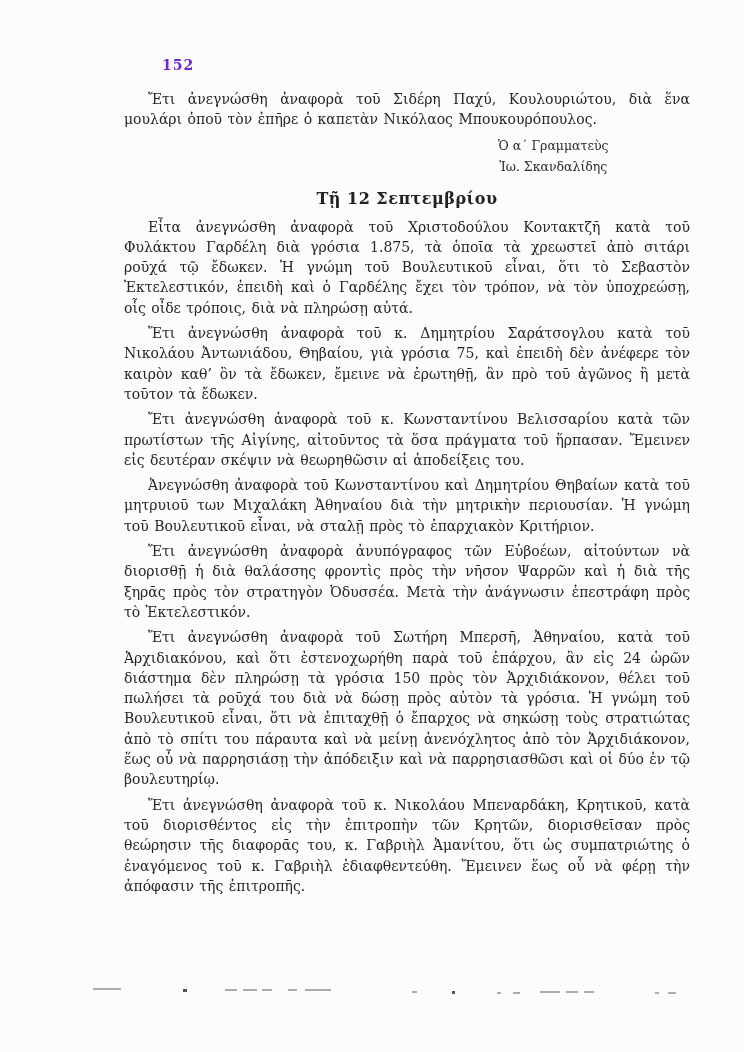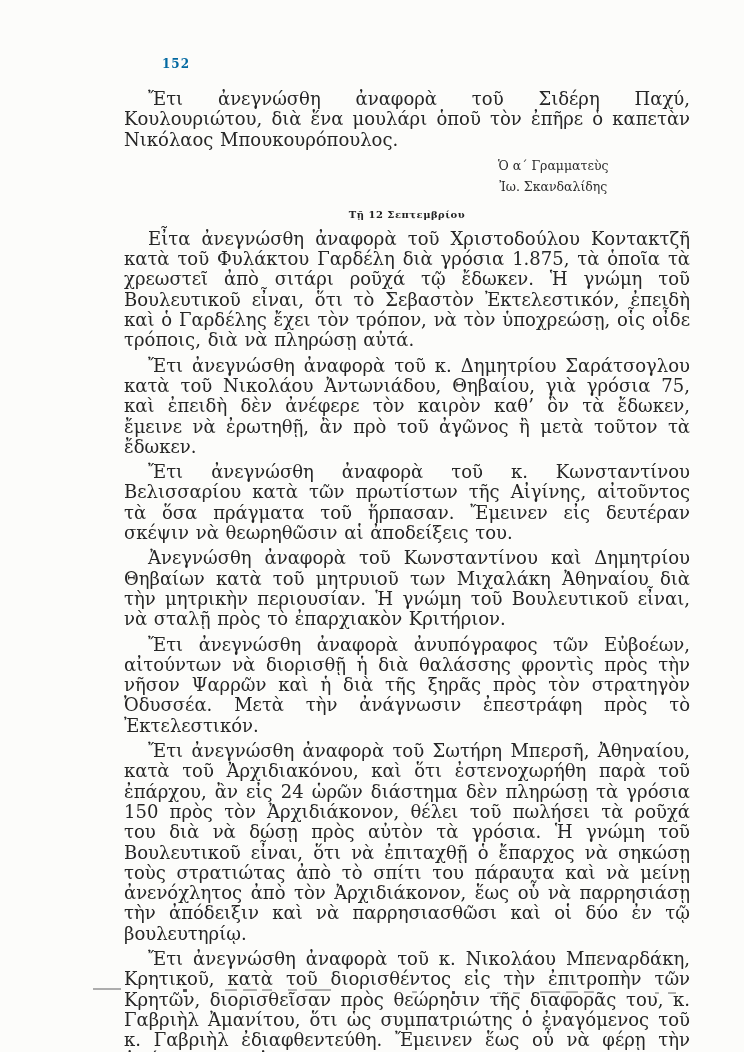--- a/index.html
+++ b/index.html
@@ -24,52 +24,52 @@
   }
   .pagehead {
     position: relative;
     height: 17px;
     margin-bottom: 15px;
   }
   .page-num {
     position: absolute;
     left: 38px;
     top: 0;
-    font-size: 12px;
+    font-size: 14px;
     letter-spacing: 1px;
     font-weight: bold;
-    color: #0369a1;
+    color: #6d28d9;
   }
   .running-title {
     text-align: center;
     font-size: 11.5px;
     letter-spacing: 1.8px;
     color: #2e2e2e;
     white-space: nowrap;
   }
   p.body {
-    font-size: 18px;
+    font-size: 14px;
     line-height: 20.3px;
     text-align: justify;
     text-indent: 24px;
     margin: 0 0 5px 0;
     word-spacing: 1px;
   }
   .sig {
     margin: 1px 0 2px 374px;
     width: max-content;
     text-align: center;
     font-size: 12.5px;
     line-height: 21px;
     color: #2a2a2a;
   }
   .section-heading {
     text-align: center;
     font-weight: bold;
-    font-size: 10px;
+    font-size: 16px;
     letter-spacing: 0.5px;
     margin: 12px 0 9px 0;
     color: #222;
   }
   .artifact {
     position: absolute;
     background: #adadad;
     height: 2px;
   }
   .artifact.dark {

